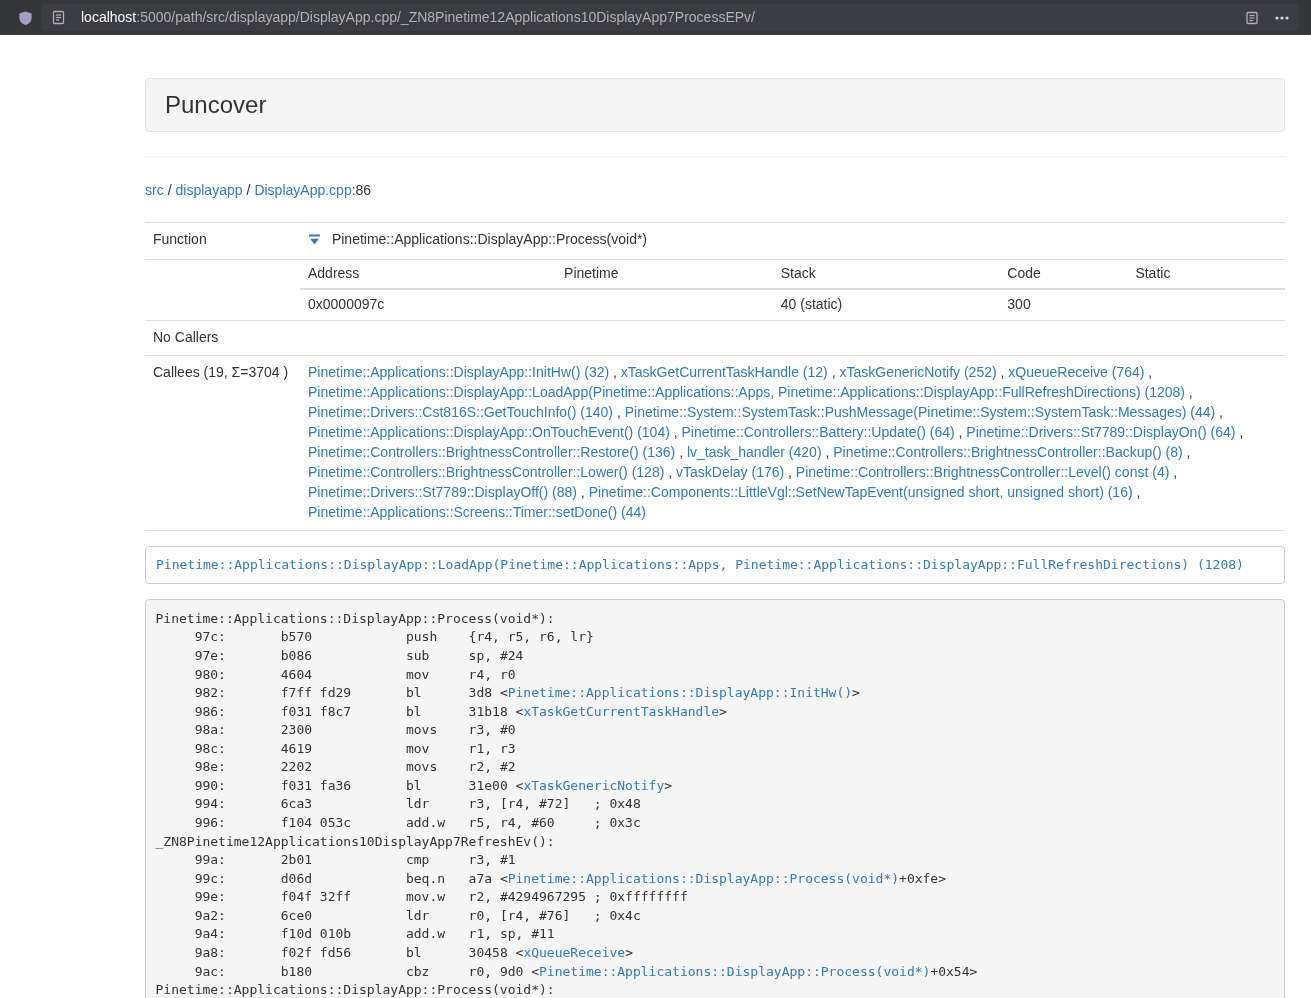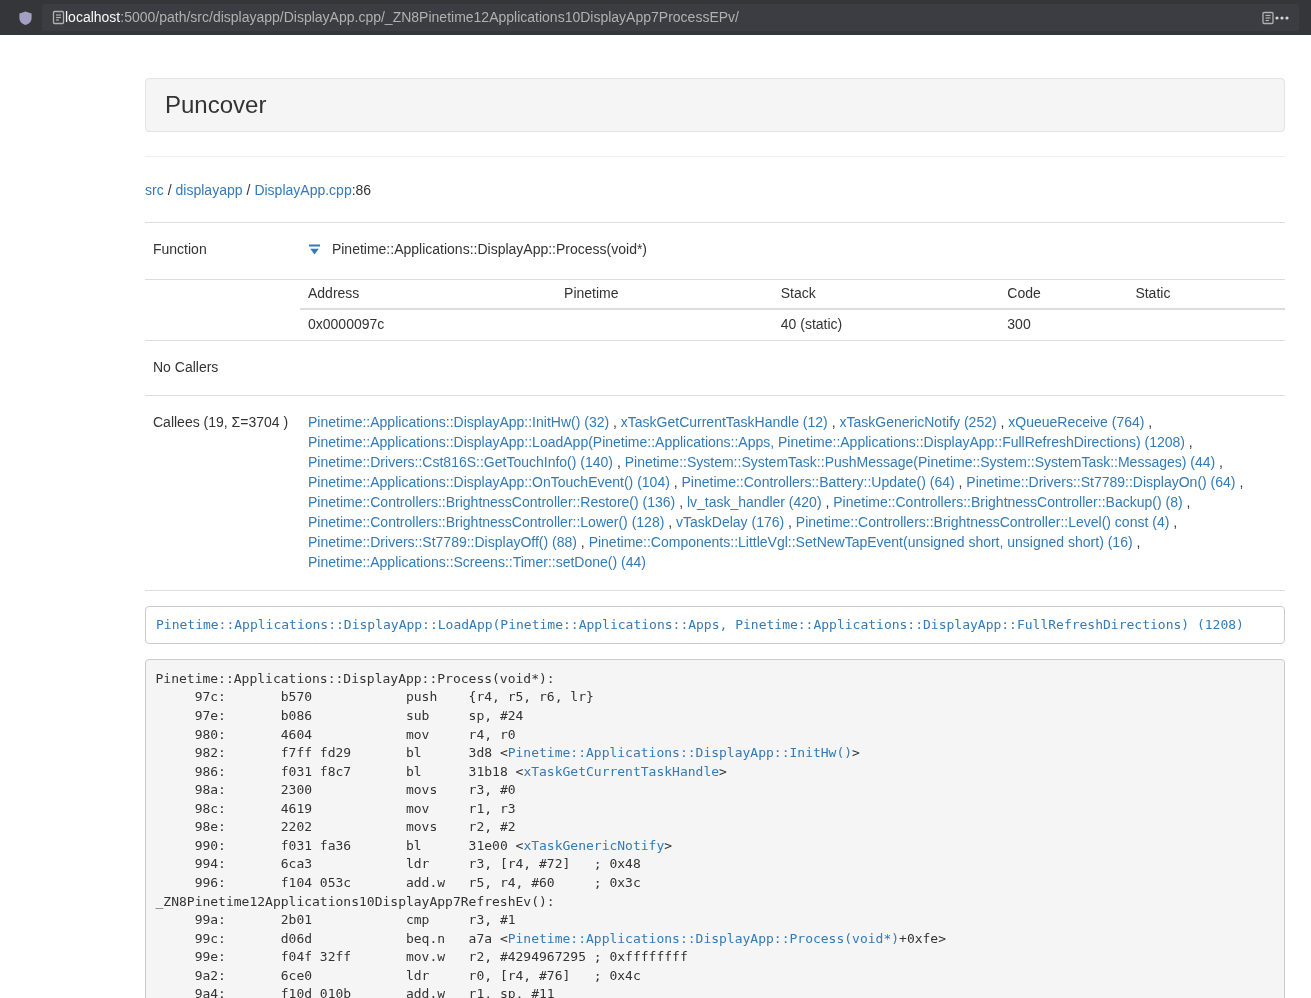--- a/index.html
+++ b/index.html
@@ -5,40 +5,40 @@
   *{box-sizing:border-box;margin:0;padding:0}
   html,body{width:1311px;height:998px;overflow:hidden;background:#fff;
     font-family:"Liberation Sans","DejaVu Sans",sans-serif;font-size:14px;
     color:#333;line-height:1.42857}
   a{color:var(--link,#337ab7);text-decoration:none;cursor:pointer}
 
   
   .topbar{height:35px;background:var(--topbar-bg,#35363a);display:flex;align-items:center;
     padding:0 12px 0 18px;gap:9px}
   .urlbar{flex:1;height:27px;background:var(--urlbar-bg,#3c3d42);border-radius:3px;
-    display:flex;align-items:center;padding:0 10px;gap:0;min-width:0}
+    display:flex;align-items:center;padding:0 10px;gap:16px;min-width:0}
   .tb-icon{display:inline-flex;align-items:center;justify-content:center;flex:none}
   .url-text{flex:1;min-width:0;font-size:14px;color:var(--url-path,#b1b1b3);
     white-space:nowrap;overflow:hidden}
   .url-domain{color:var(--url-domain,#f9f9fa)}
 
   
   .container{width:1140px;margin-left:145px}
   .well{margin:43px 0 24px;background:var(--panel-bg,#f5f5f5);
     border:1px solid var(--panel-border,#e3e3e3);border-radius:4px;
     padding:13px 19px;font-size:24px;line-height:26px;color:#333}
   hr{border:0;border-top:1px solid #eee;margin:0 0 24px}
   .breadcrumb{margin:0 0 21px}
   .bc-sep{margin:0 4px;color:#333}
 
   table.fn-table{width:100%;border-collapse:collapse;margin-bottom:15px;
     border-bottom:1px solid var(--table-border,#ddd)}
   .fn-table > tbody > tr > td,
   .fn-table > tbody > tr > th{border-top:1px solid var(--table-border,#ddd);
-    padding:17px 8px;text-align:left;vertical-align:top}
+    padding:7px 8px;text-align:left;vertical-align:top}
   .fn-table th.label-col{width:155px;font-weight:normal}
   .cell-flush{padding:0 !important}
 
   table.metrics{width:100%;border-collapse:collapse;table-layout:fixed}
   .metrics th{padding:4px 8px;text-align:left;font-weight:normal;
     border-bottom:2px solid var(--table-border,#ddd)}
   .metrics td{padding:5px 8px}
   .metrics th:nth-child(1),.metrics td:nth-child(1){width:26%}
   .metrics th:nth-child(2),.metrics td:nth-child(2){width:22%}
   .metrics th:nth-child(3),.metrics td:nth-child(3){width:23%}

